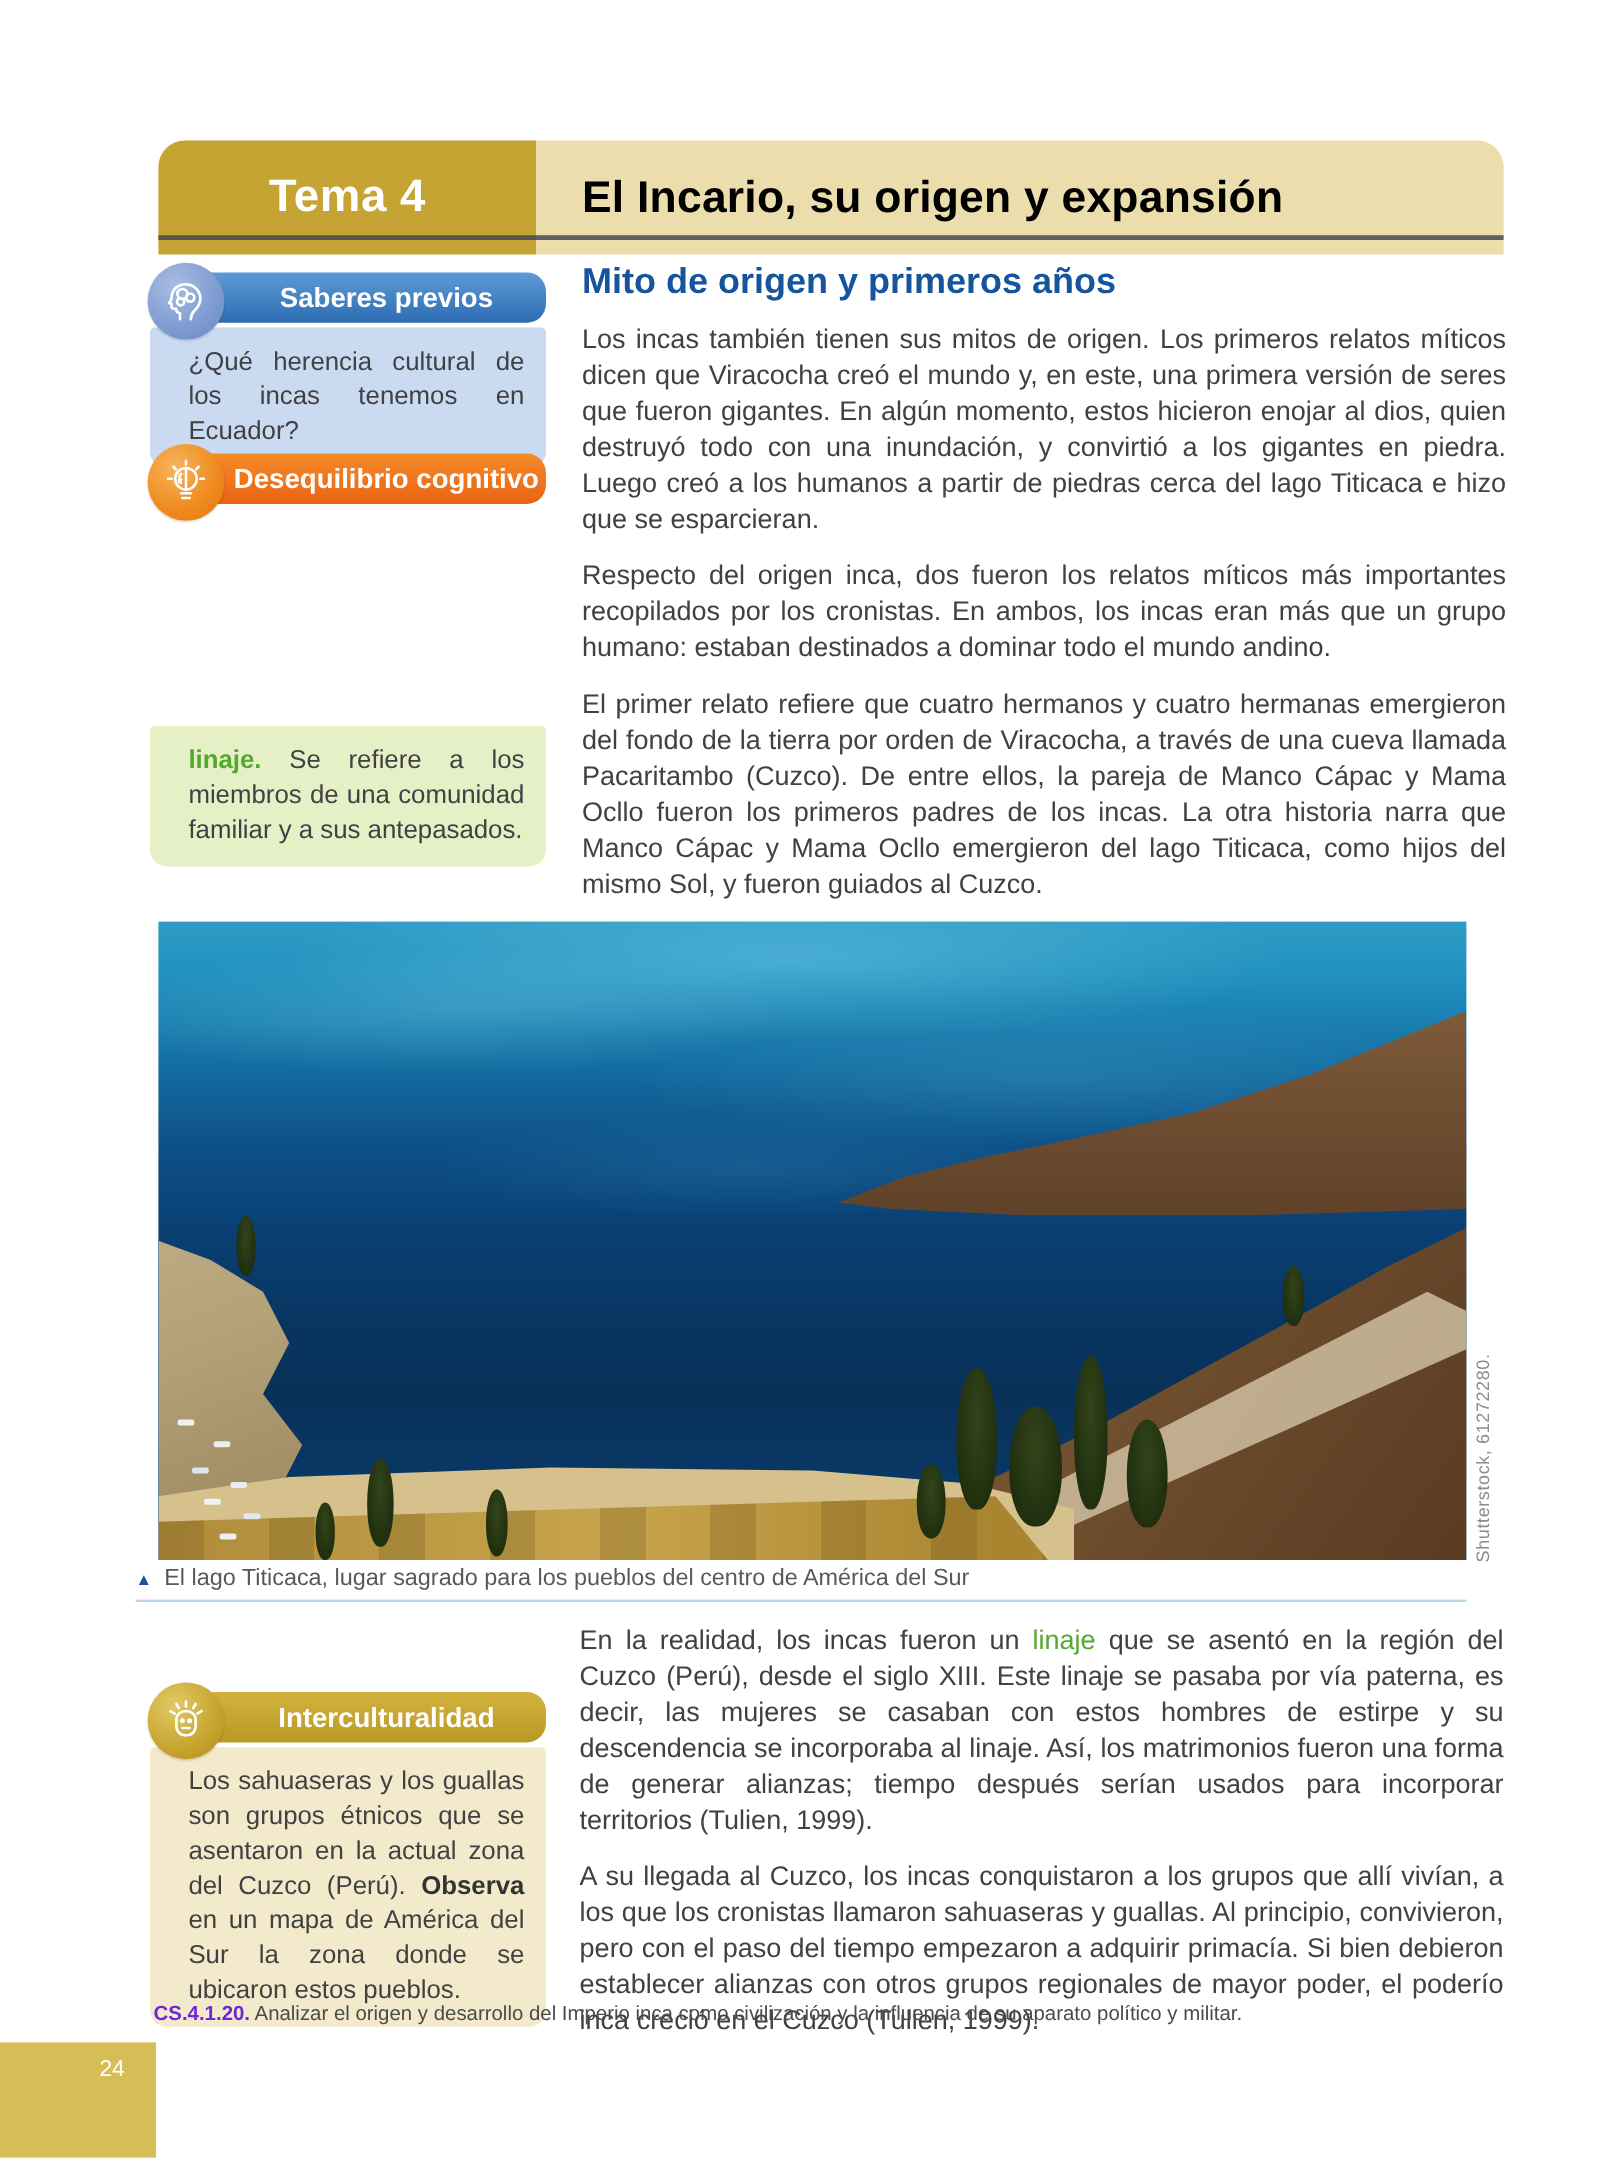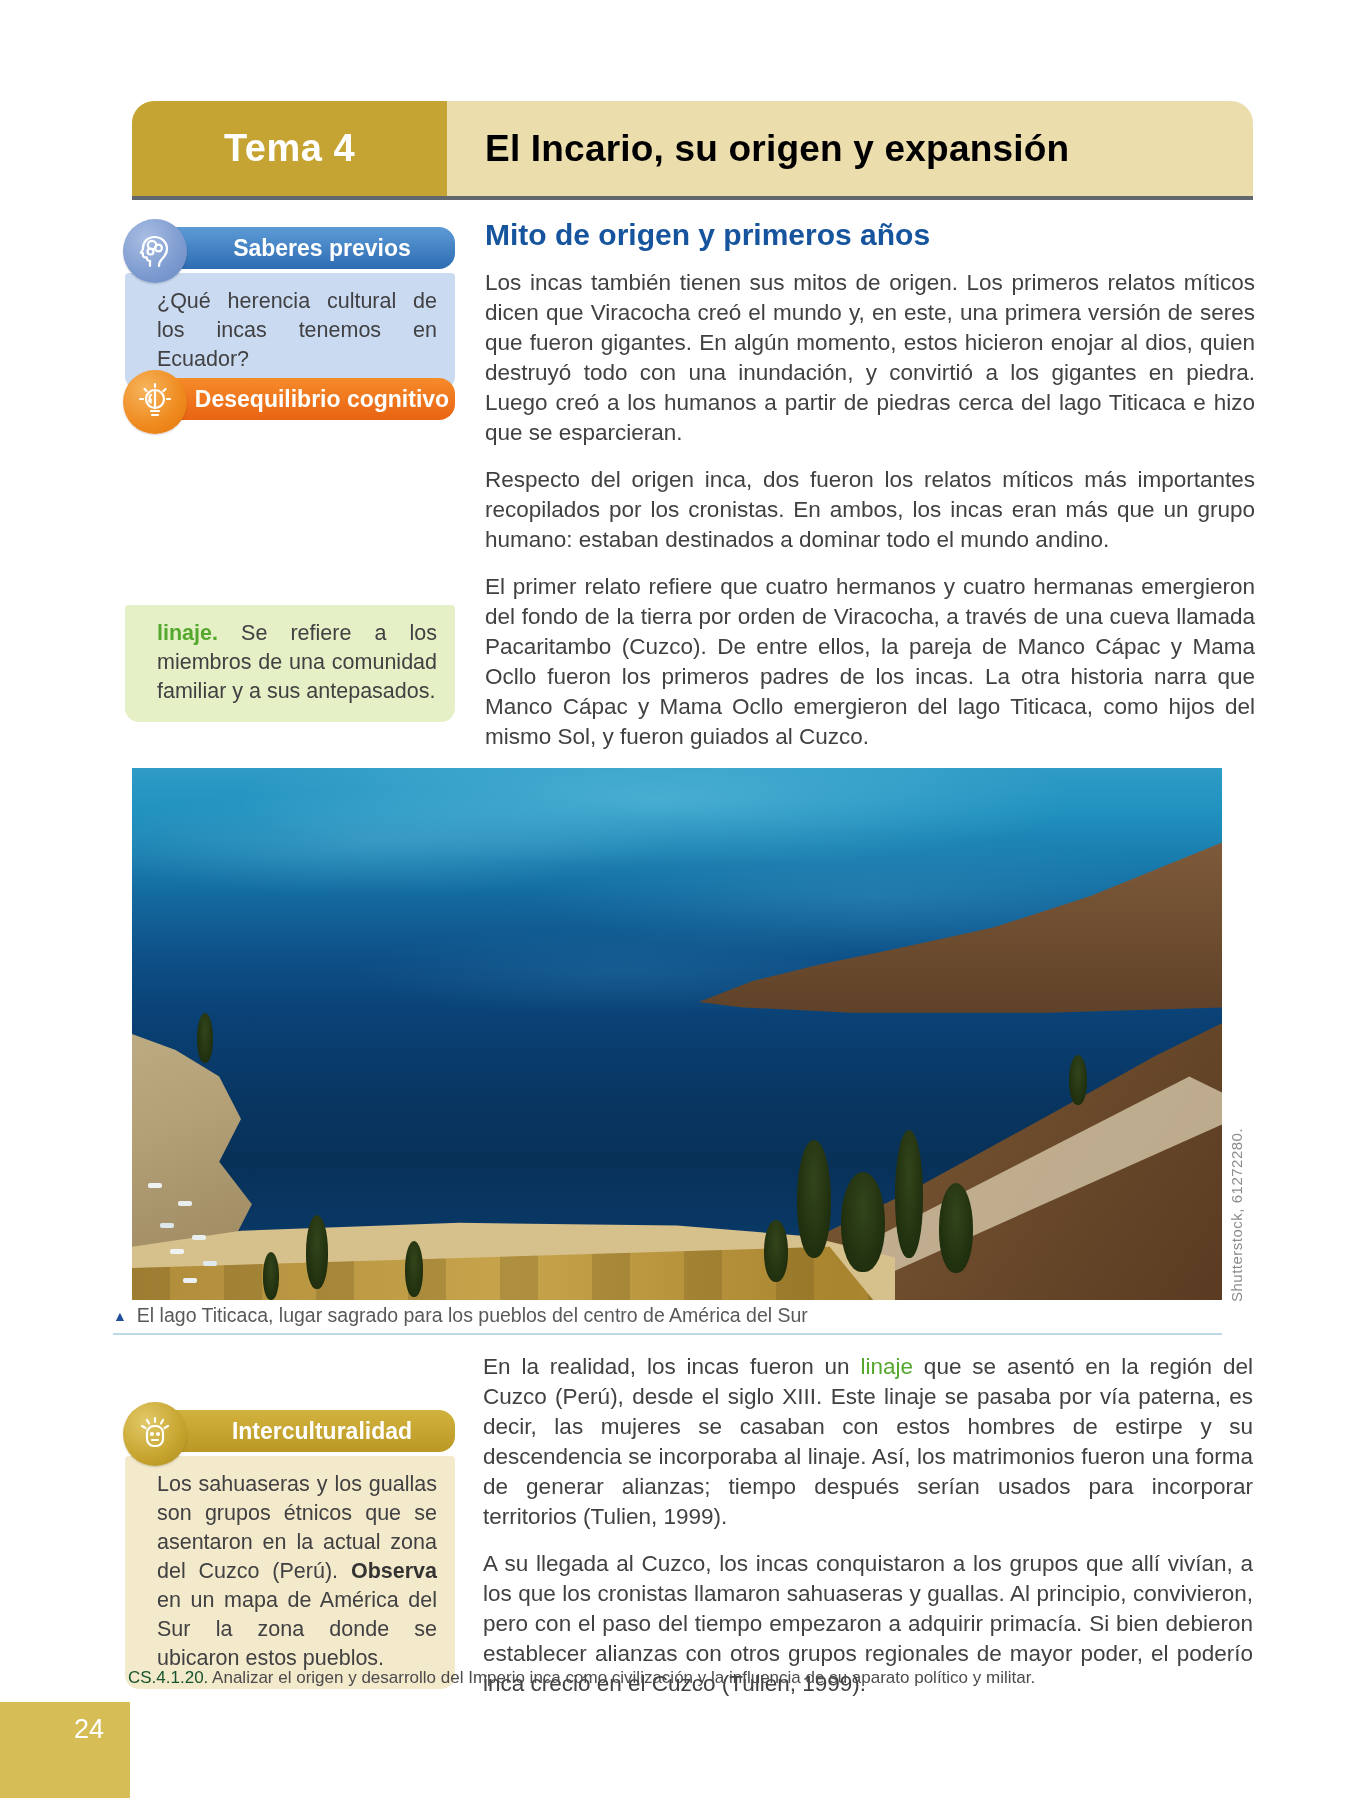--- a/index.html
+++ b/index.html
@@ -1,20 +1,20 @@
 <!DOCTYPE html>
 <html><head>
 <meta charset="utf-8">
 <style>
   html,body{margin:0;padding:0;background:#ffffff;}
   .page{position:relative;width:1350px;height:1800px;background:#ffffff;overflow:hidden;
         font-family:"Liberation Sans", sans-serif;color:#414042;}
 
   
-  .header{position:absolute;left:132px;top:101px;width:1121px;height:95px;display:flex;}
+  .header{position:absolute;left:132px;top:117px;width:1121px;height:95px;display:flex;}
   .header-shadow{position:absolute;left:132px;top:196px;width:1121px;height:4px;background:#474b54;opacity:.85;}
   .tab{width:315px;background:#c6a433;border-radius:22px 0 0 0;display:flex;align-items:center;justify-content:center;}
   .tab-label{color:#ffffff;font-size:38px;font-weight:bold;letter-spacing:.5px;}
   .titlebar{flex:1;background:#ecddac;border-radius:0 22px 0 0;display:flex;align-items:center;}
   .title-text{color:#000000;font-size:37px;font-weight:bold;padding-left:38px;letter-spacing:.2px;}
 
   
   .sidebox{position:absolute;left:125px;width:330px;}
   .sidebox-head{position:relative;margin-left:18px;height:42px;border-radius:10px 16px 16px 10px;
                 display:flex;align-items:center;justify-content:center;padding-left:46px;}
@@ -85,24 +85,24 @@
   
   .caption-row{position:absolute;left:113px;top:1304px;width:1109px;}
   .caption-line{display:flex;align-items:flex-start;gap:10px;font-size:19.5px;color:#58595b;}
   .caption-marker{color:#1f4e9a;font-size:14px;line-height:24px;}
   .caption-rule{margin-top:5px;border-top:2px solid #bcd9e8;width:100%;height:0;}
   .credit{position:absolute;left:1228px;top:1126px;height:176px;writing-mode:vertical-rl;
           transform:rotate(180deg);font-size:15px;color:#8c8c8c;letter-spacing:.5px;}
 
   
   .footer{position:absolute;left:128px;top:1668px;width:1120px;font-size:17px;color:#4b4b4d;}
-  .footer .code{font-weight:normal;color:#14532d;}
+  .footer .code{font-weight:bold;color:#6d28d9;}
   .pagenum-box{position:absolute;left:0;top:1702px;width:130px;height:96px;background:#d6bd55;
           text-align:right;padding:12px 26px 0 0;box-sizing:border-box;}
-  .pagenum{color:#ffffff;font-size:27px;}
+  .pagenum{color:#ffffff;font-size:19px;}
 </style>
 </head>
 <body>
 
 <div class="page">
 
   <div class="header">
     <div class="tab">
       <span class="tab-label">Tema 4</span>
     </div>

